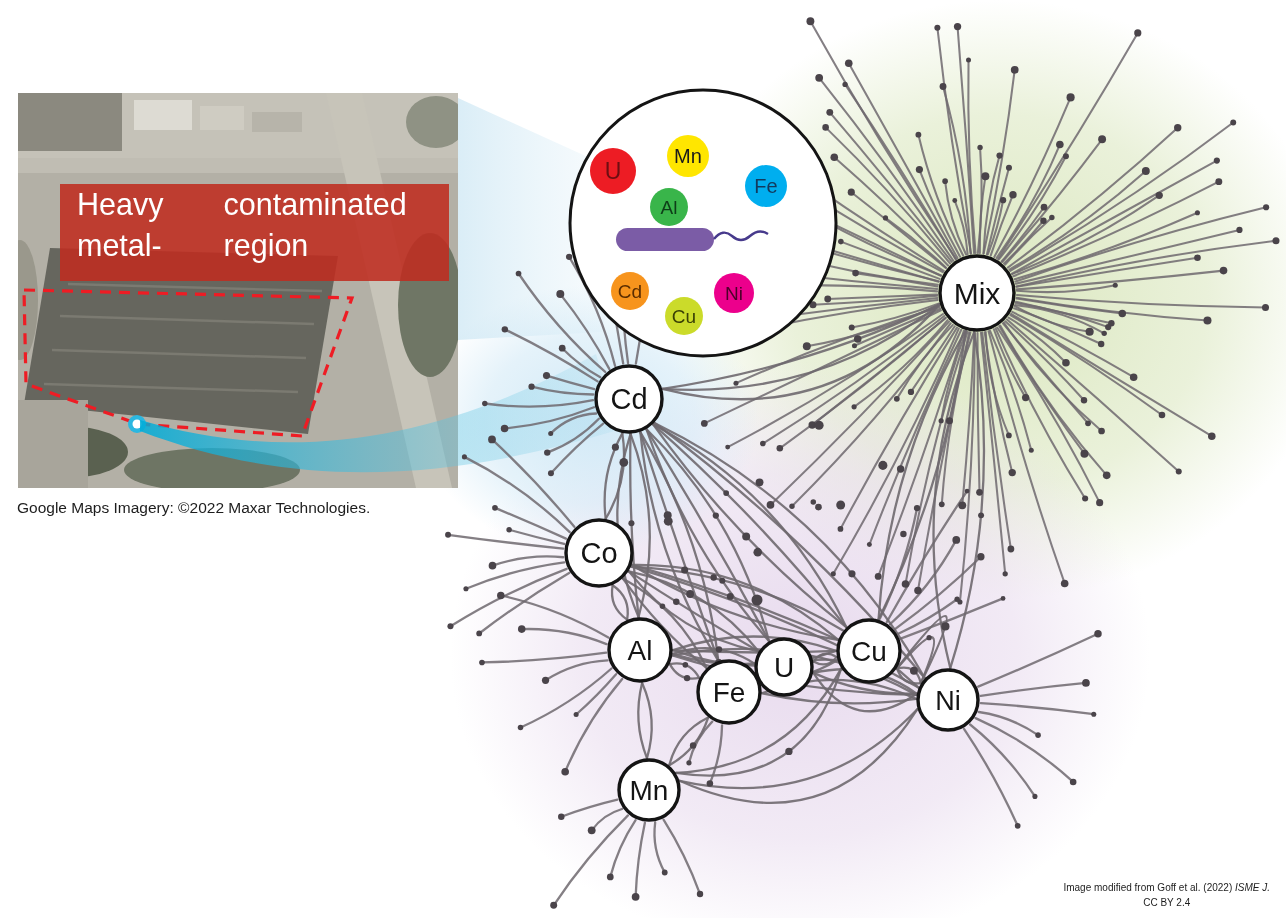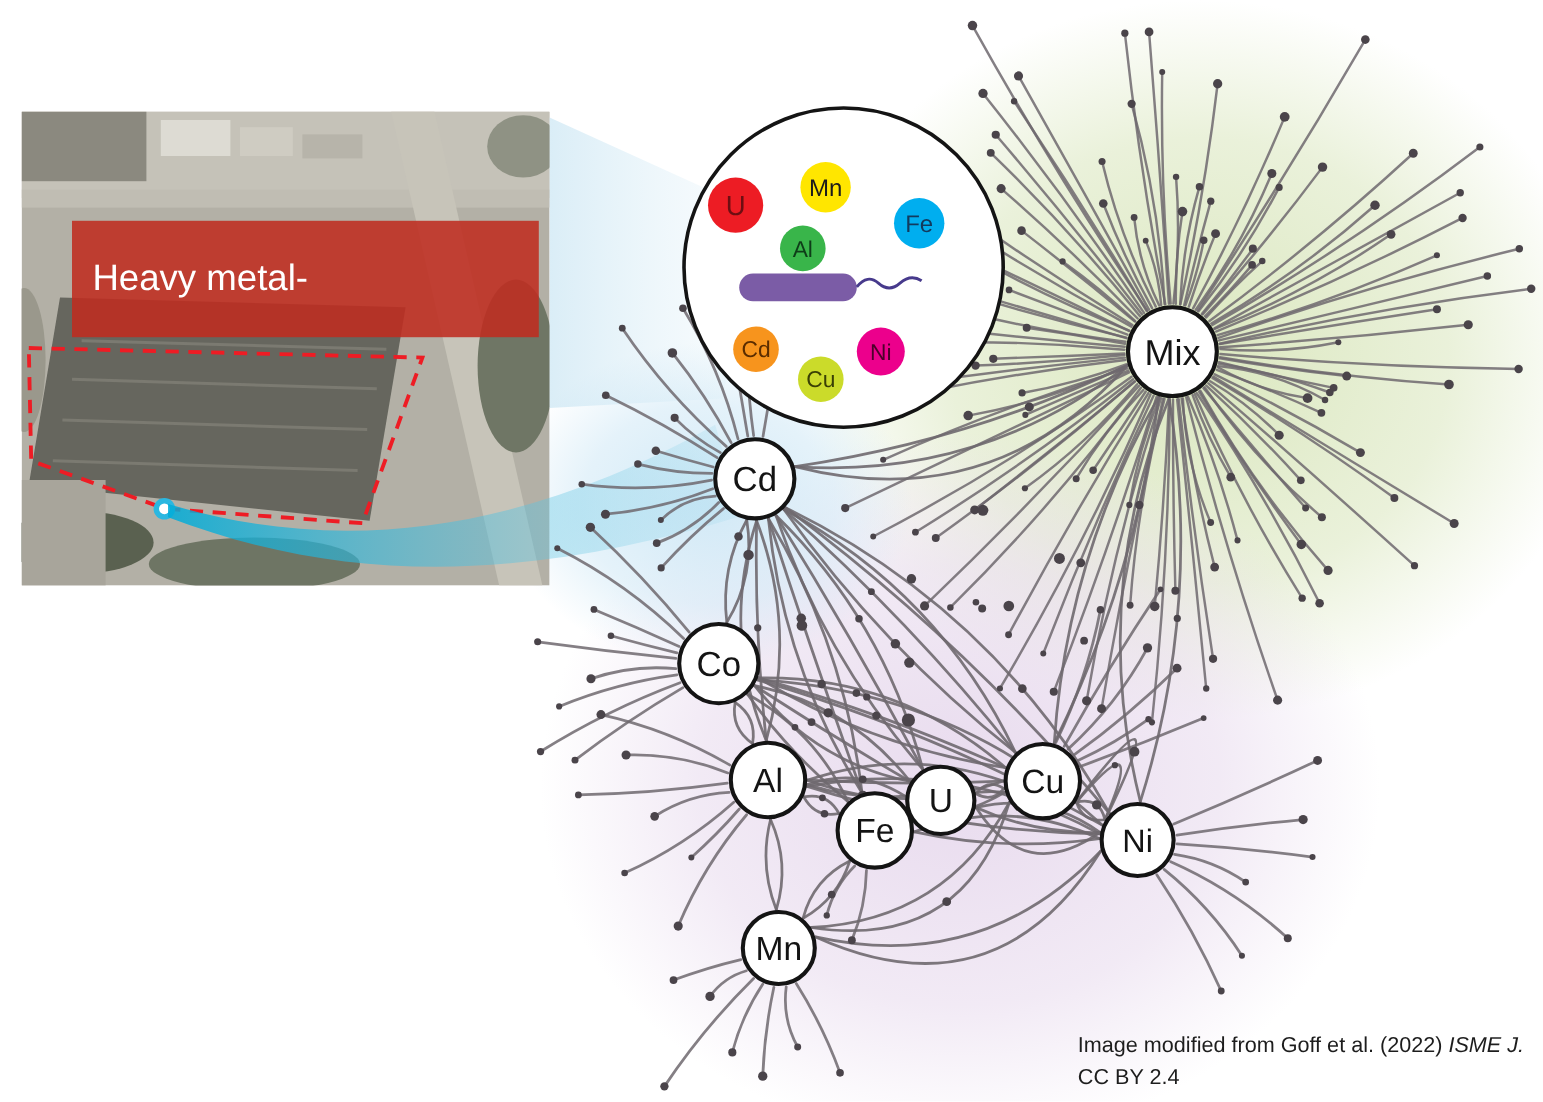--- a/index.html
+++ b/index.html
@@ -2,23 +2,23 @@
 <html><head>
 <meta charset="utf-8">
 <style>
   *{margin:0;padding:0;box-sizing:border-box}
   html,body{background:#fff}
   body{font-family:"Liberation Sans",sans-serif}
   .stage{position:relative;width:1286px;height:918px;background:#fff;overflow:hidden}
   svg{position:absolute;left:0;top:0}
   .map-label{position:absolute;left:60px;top:184px;width:389px;height:97px;
     background:rgba(191,44,32,.88);color:#fff;font-size:30.5px;line-height:1.36;
-    display:flex;flex-direction:column;justify-content:center;padding-left:17px}
+    display:flex;justify-content:center;padding-left:17px}
   .map-attr{position:absolute;left:17px;top:496px;font-size:15.5px;color:#1d1d1d;line-height:1.5}
-  .credit{position:absolute;right:16px;bottom:8px;text-align:left;font-size:18px;color:#1d1d1d;line-height:1.45}
+  .credit{position:absolute;right:16px;bottom:8px;text-align:center;font-size:10px;color:#1d1d1d;line-height:1.45}
   .credit .it{font-style:italic}
 </style>
 </head>
 <body>
 
 <div class="stage">
   <svg id="scene" width="1286" height="918" viewBox="0 0 1286 918">
       <defs>
         <radialGradient id="gGreen">
           <stop offset="0%" stop-color="#d9e6bc" stop-opacity="0.95"></stop>
@@ -594,22 +594,24 @@
         </g>
         <g>
           <circle cx="734" cy="293" r="20" fill="#ec008c"></circle>
           <text x="734" y="293" dy="0.36em" text-anchor="middle" font-size="19" font-family="&quot;Liberation Sans&quot;, sans-serif" fill="#4d002a">Ni</text>
         </g>
       </g>
     </svg>
 
   <div class="map-label">
     <div>Heavy metal-</div>
+    <div>contaminated region</div>
   </div>
 
   <div class="map-attr">
+    <div>Google Maps Imagery: ©2022 Maxar Technologies.</div>
   </div>
 
   <div class="credit">
     <div><span>Image modified from Goff et al. (2022) </span><span class="it">ISME J.</span></div>
     <div>CC BY 2.4</div>
   </div>
 </div>
 
 </body></html>

